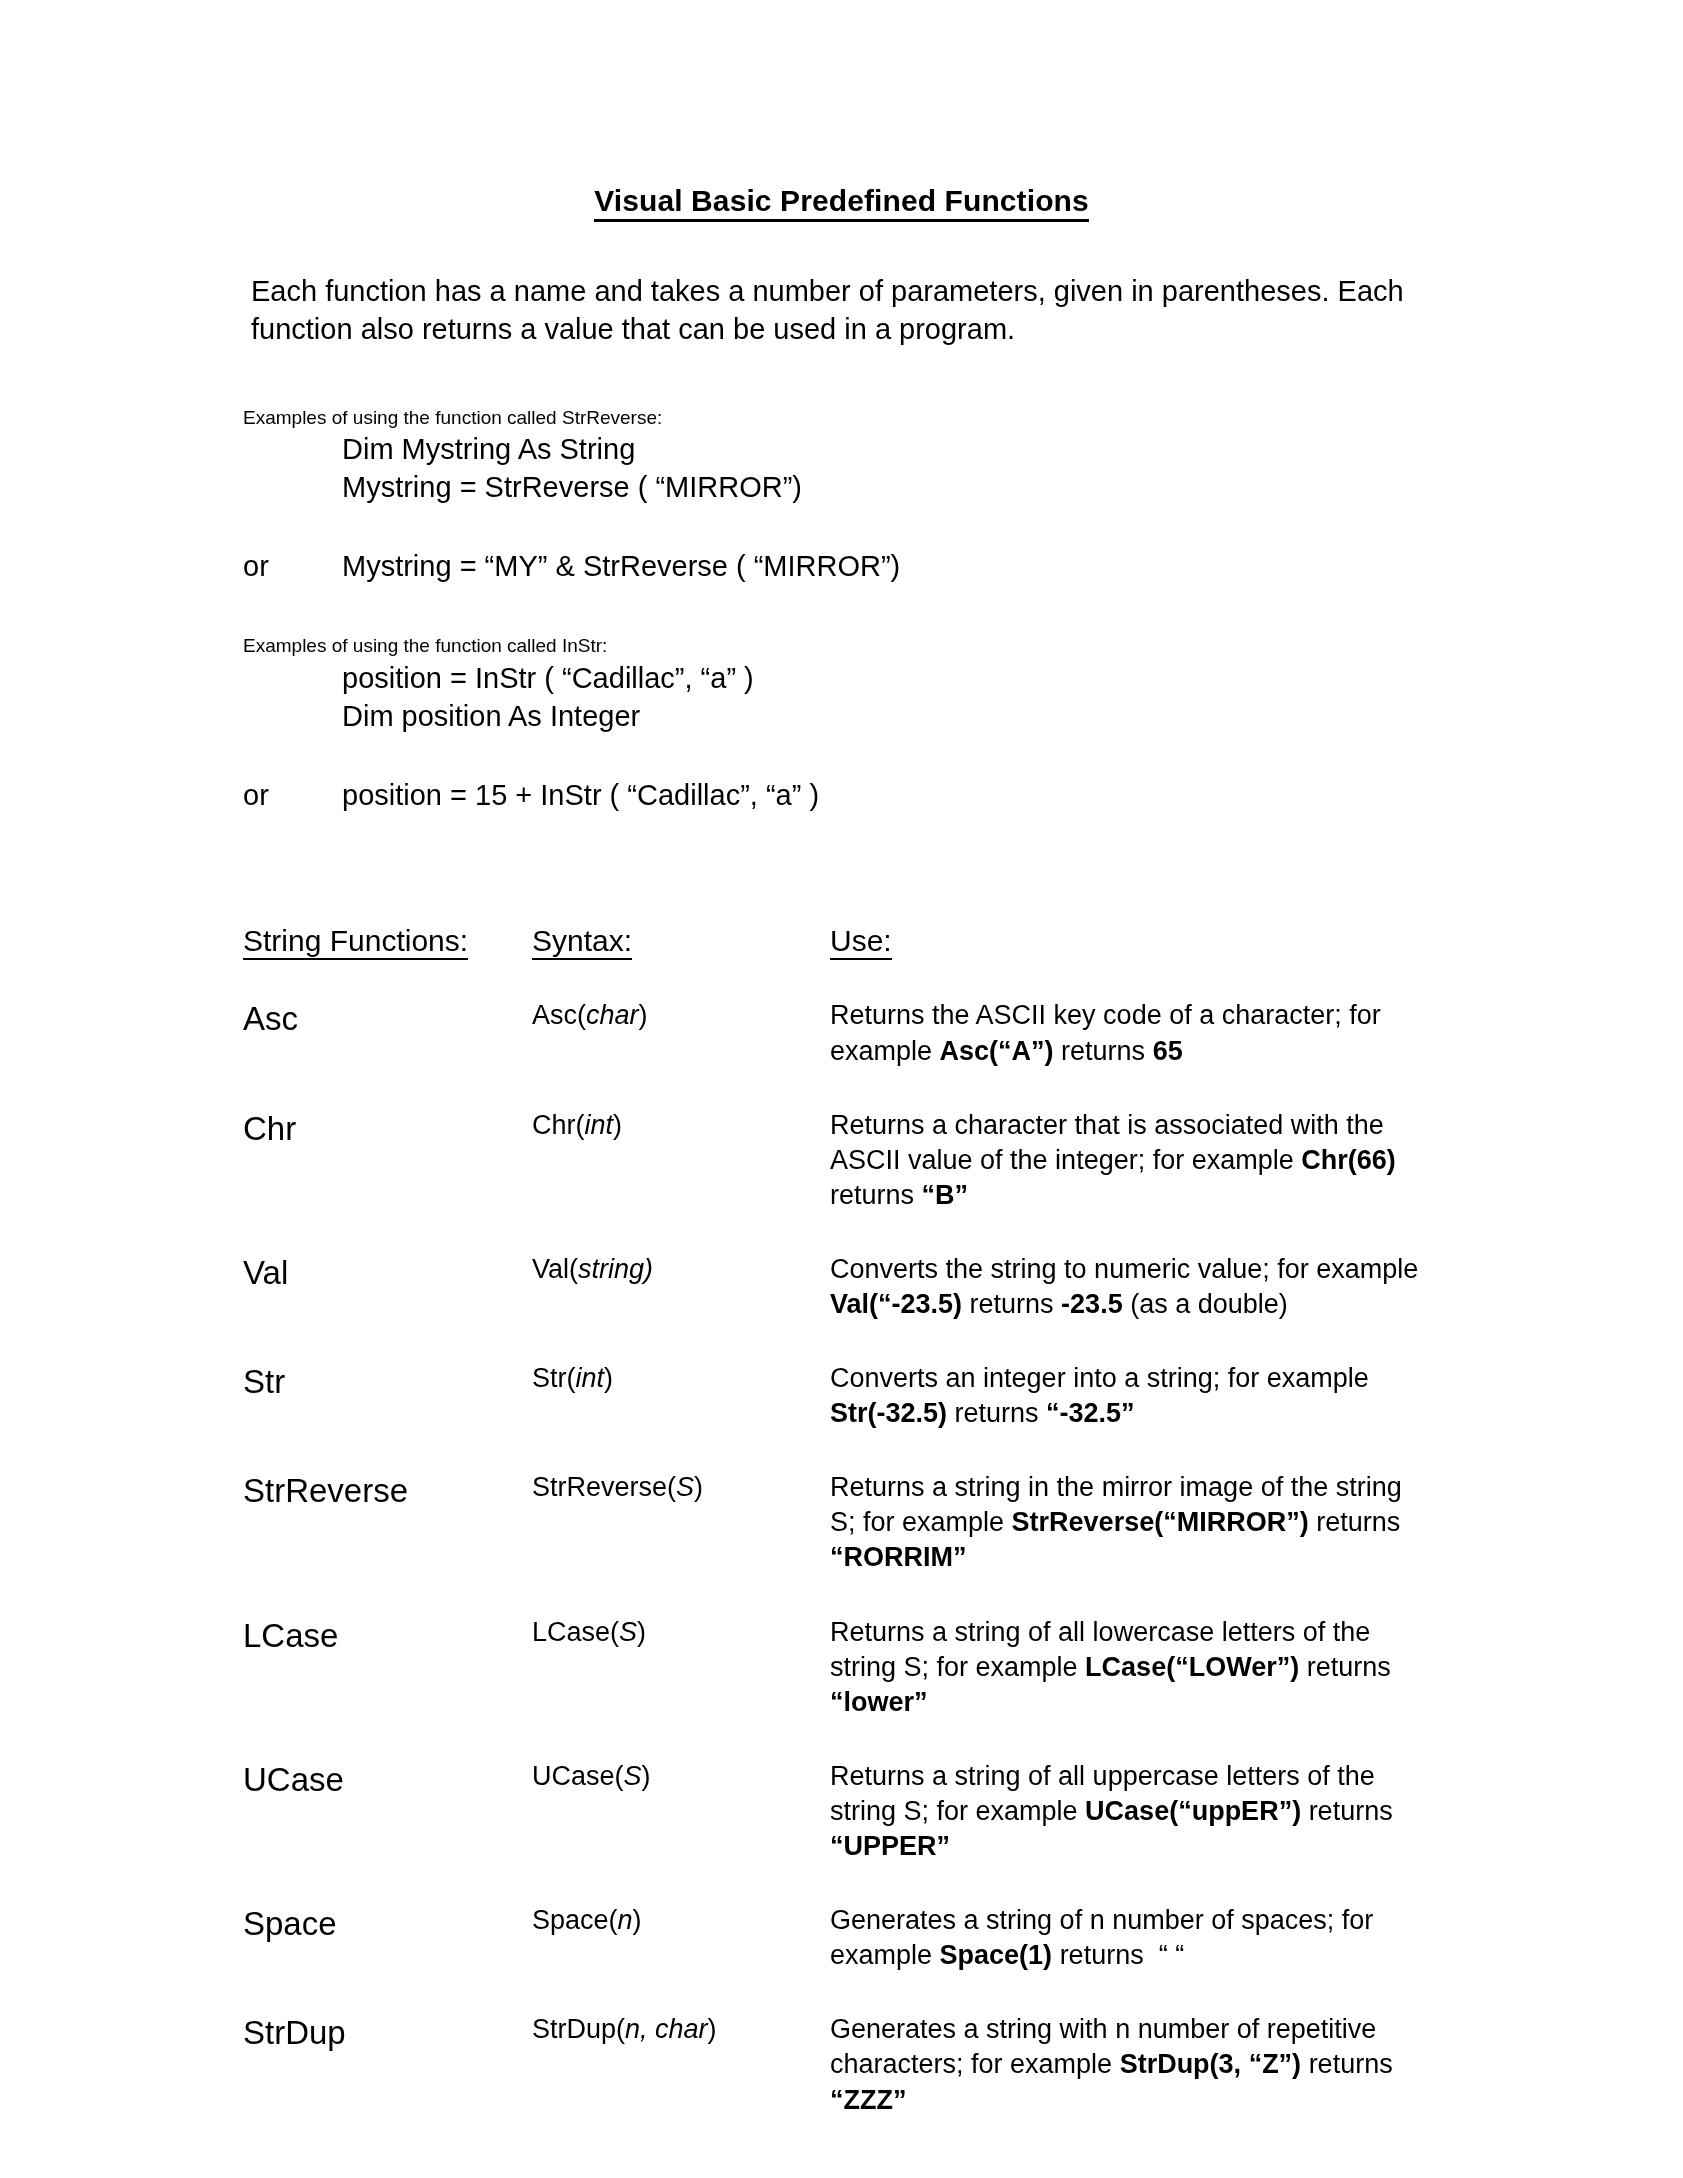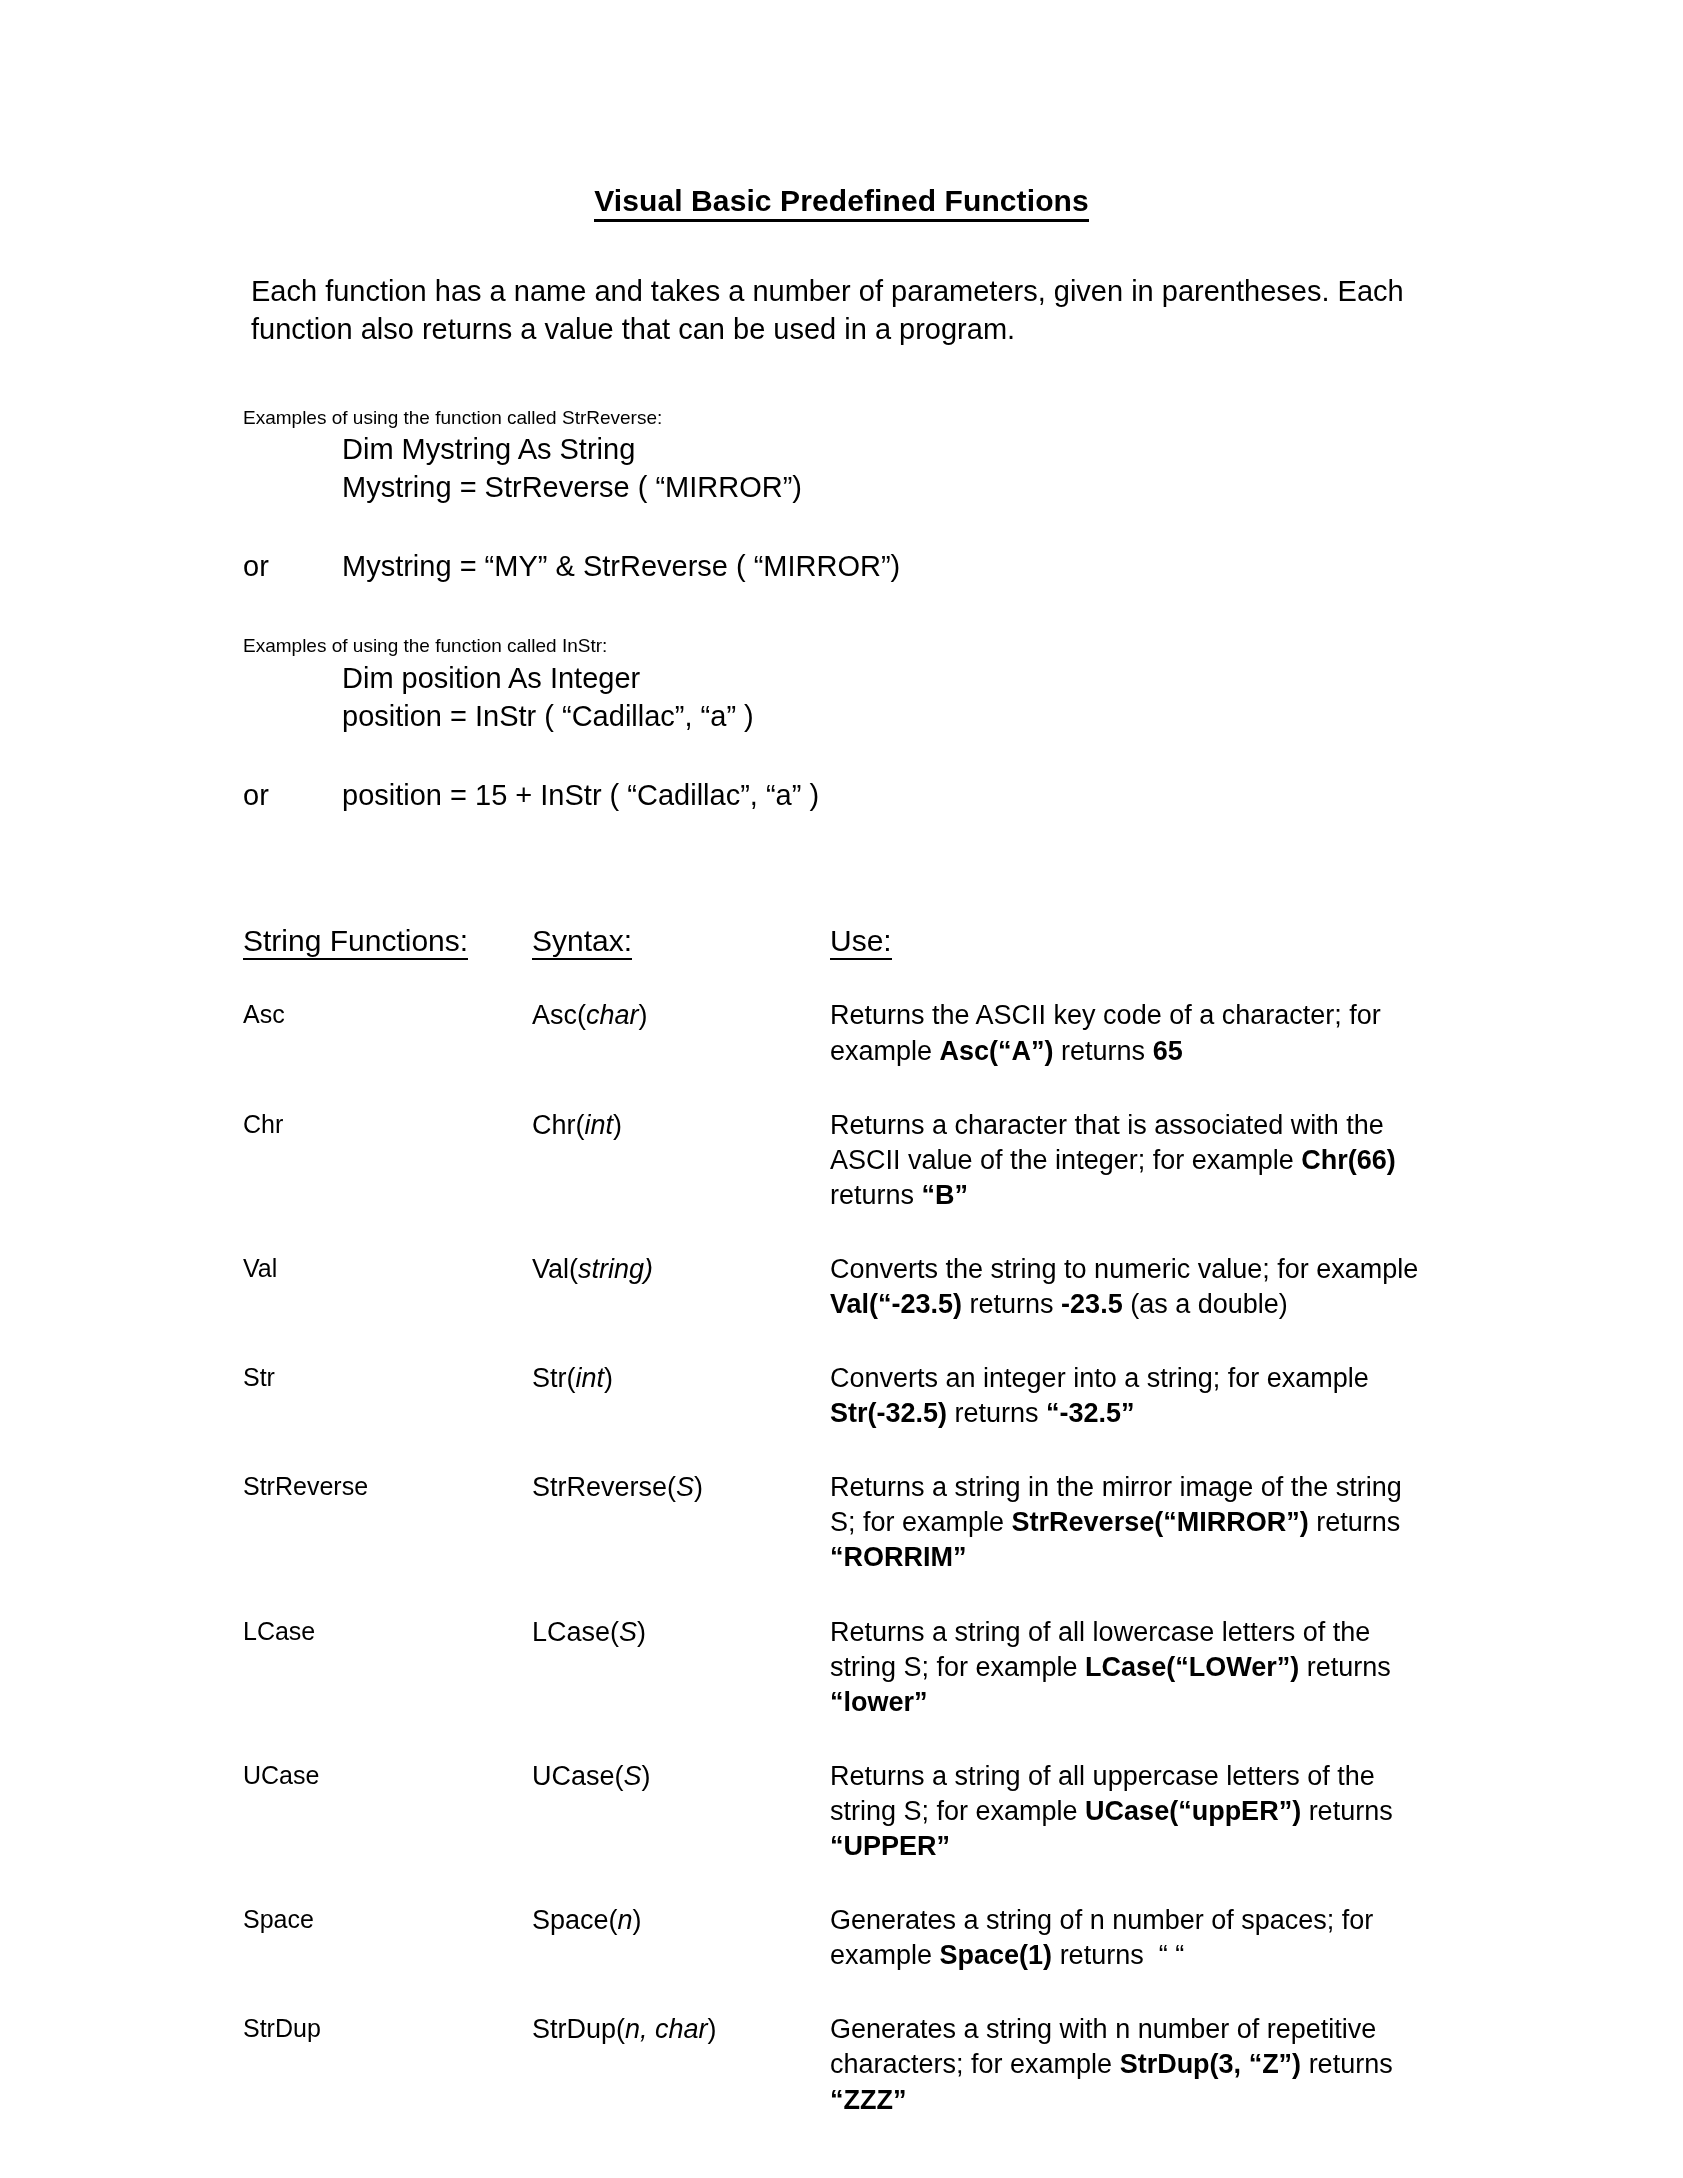--- a/index.html
+++ b/index.html
@@ -81,21 +81,21 @@
     display: flex;
     align-items: flex-start;
     margin-bottom: 39px;
   }
   .fn-row.header-row {
     margin-bottom: 38px;
   }
   .col-name {
     flex: 0 0 289px;
     width: 289px;
-    font-size: 25px;
+    font-size: 33px;
     line-height: 1.30;
   }
   .col-syntax {
     flex: 0 0 298px;
     width: 298px;
     font-size: 27px;
     line-height: 1.30;
   }
   .col-use {
     flex: 0 0 594px;
@@ -138,22 +138,22 @@
       <div class="or-row">
         <span class="or-word">or</span>
         <span>Mystring = “MY” &amp; StrReverse ( “MIRROR”)</span>
       </div>
     </div>
 
     <div class="gap-lg"></div>
 
     <div>
       <div class="ex-head">Examples of using the function called InStr:</div>
+      <div class="ex-line">position = InStr ( “Cadillac”, “a” )</div>
       <div class="ex-line">Dim position As Integer</div>
-      <div class="ex-line">position = InStr ( “Cadillac”, “a” )</div>
       <div class="gap-md"></div>
       <div class="or-row">
         <span class="or-word">or</span>
         <span>position = 15 + InStr ( “Cadillac”, “a” )</span>
       </div>
     </div>
 
   </div>
 
   <div class="fn-table">

